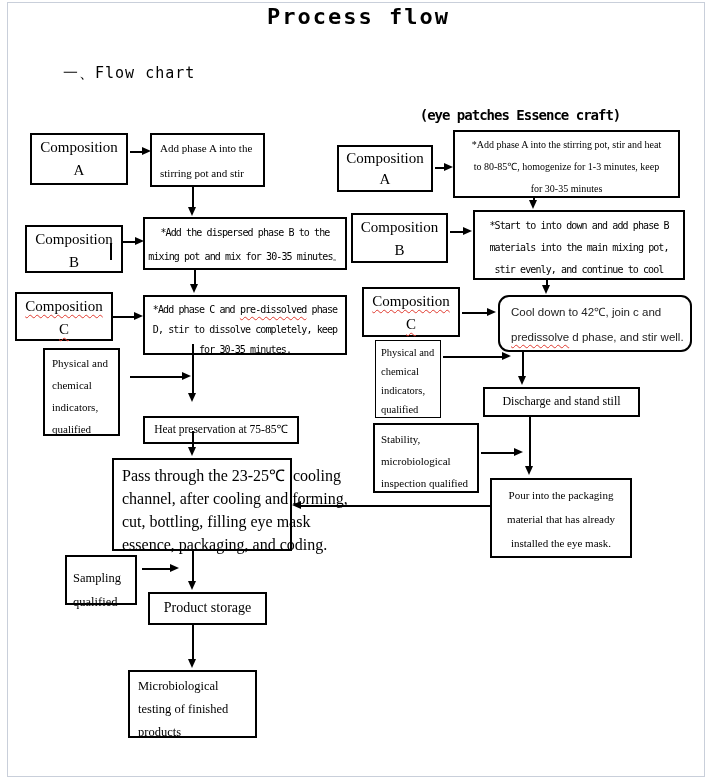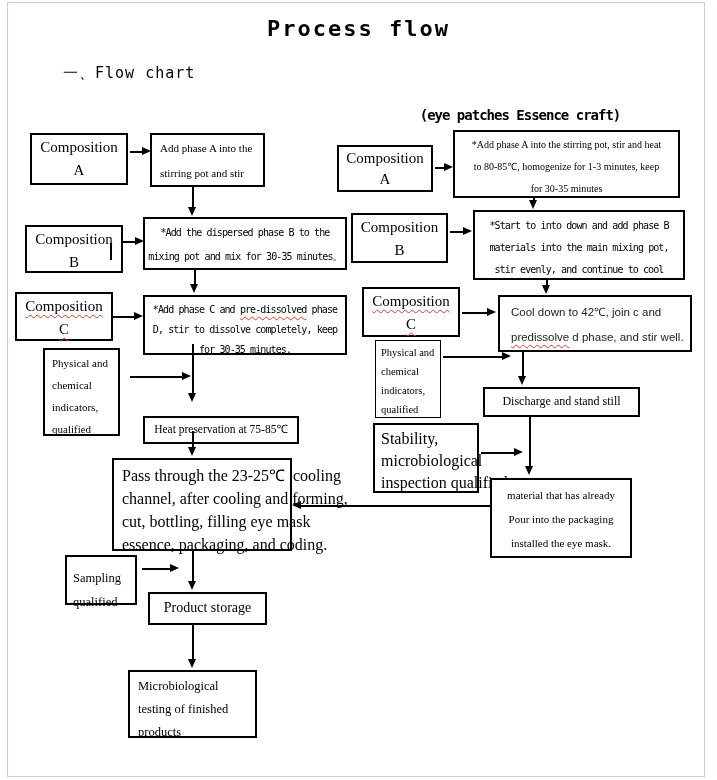--- a/index.html
+++ b/index.html
@@ -3,33 +3,33 @@
 <meta charset="utf-8">
 <style>
   html,body{margin:0;padding:0;background:#fff;}
   #page{position:relative;width:717px;height:780px;background:#ffffff;overflow:hidden;
         font-family:"Liberation Serif",serif;color:#000;}
   .frame{position:absolute;left:7px;top:2px;width:696px;height:773px;border:1px solid #c9cfda;}
   .box{position:absolute;border:2.5px solid #000;background:#fff;box-sizing:border-box;}
   .thin{border-width:1.5px;}
   .ln{white-space:pre;}
   .serif{font-family:"Liberation Serif",serif;}
-  .sans{font-family:"Liberation Sans",sans-serif;}
+  .sans{font-family:"Liberation Sans",sans-serif;border-radius:11px;}
   .ctr{text-align:center;}
   .comp{font-size:15px;line-height:23px;text-align:center;padding-top:1px;font-family:"Liberation Serif",serif;}
   .monotxt{font-size:10px;letter-spacing:-0.9px;font-family:"DejaVu Sans Mono",monospace;}
   .wavy{text-decoration:underline;text-decoration-style:wavy;text-decoration-color:#e03a2f;
         text-decoration-thickness:1px;text-underline-offset:3px;}
   .hl,.vl{position:absolute;background:#000;}
   .hl{height:2px;} .vl{width:2px;}
   .ah{position:absolute;width:0;height:0;}
   .ah.r{border-top:4.5px solid transparent;border-bottom:4.5px solid transparent;border-left:9px solid #000;}
   .ah.l{border-top:4.5px solid transparent;border-bottom:4.5px solid transparent;border-right:9px solid #000;}
   .ah.d{border-left:4.5px solid transparent;border-right:4.5px solid transparent;border-top:9px solid #000;}
-  .title{position:absolute;left:0;top:16px;width:717px;text-align:center;
+  .title{position:absolute;left:0;top:4px;width:717px;text-align:center;
          font:bold 22px "DejaVu Sans Mono",monospace;letter-spacing:2px;}
   .secthead{position:absolute;left:63px;top:64px;font:15px "DejaVu Sans Mono",monospace;letter-spacing:1px;}
   .colhead{position:absolute;font:bold 14px "DejaVu Sans Mono",monospace;letter-spacing:-0.5px;text-align:center;}
 </style>
 </head>
 <body>
 
 <div id="page">
   <div class="frame"></div>
 
@@ -137,29 +137,29 @@
     <div class="ln">Physical and</div>
     <div class="ln">chemical</div>
     <div class="ln">indicators,</div>
     <div class="ln">qualified</div>
   </div>
 
   <div class="box serif ctr" style="left:483px;top:387px;width:157px;height:30px;font-size:12px;line-height:25px;">
     <div class="ln">Discharge and stand still</div>
   </div>
 
-  <div class="box serif" style="left:373px;top:423px;width:106px;height:70px;font-size:16px;line-height:22px;padding:3px 0 0 6px;">
+  <div class="box serif" style="left:373px;top:423px;width:106px;height:70px;font-size:11px;line-height:22px;padding:3px 0 0 6px;">
     <div class="ln">Stability,</div>
     <div class="ln">microbiological</div>
     <div class="ln">inspection qualified</div>
   </div>
 
   <div class="box serif ctr" style="left:490px;top:478px;width:142px;height:80px;font-size:11px;line-height:24px;padding-top:3px;">
+    <div class="ln">Pour into the packaging</div>
     <div class="ln">material that has already</div>
-    <div class="ln">Pour into the packaging</div>
     <div class="ln">installed the eye mask.</div>
   </div>
 
   <div class="hl" style="left:130px;top:151px;width:13px;"></div>
   <div class="ah r" style="left:142px;top:147px;"></div>
 
   <div class="vl" style="left:192px;top:187px;height:21px;"></div>
   <div class="ah d" style="left:188px;top:207px;"></div>
 
   <div class="hl" style="left:123px;top:241px;width:13px;"></div>

